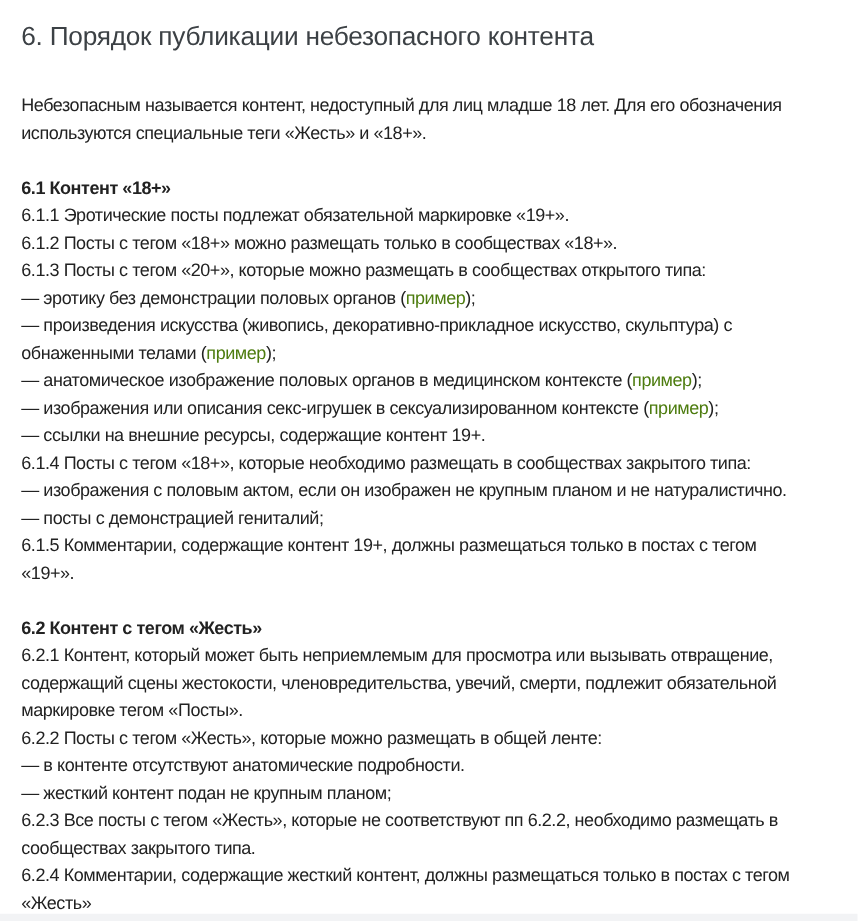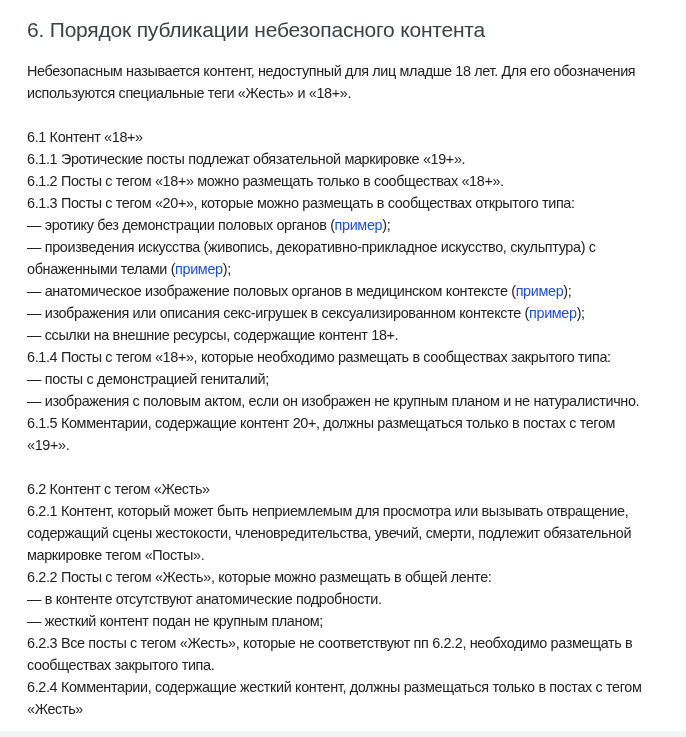--- a/index.html
+++ b/index.html
@@ -3,41 +3,41 @@
 <meta charset="utf-8">
 <style>
   html, body { margin: 0; padding: 0; }
   body {
     width: 686px; height: 737px; overflow: hidden;
     background: #ffffff;
     font-family: "Liberation Sans", sans-serif;
     color: #222222;
     position: relative;
   }
-  .content { position: absolute; left: 27px; top: 0; width: 660px; }
+  .content { position: absolute; left: 17px; top: 0; width: 660px; }
   h1 {
     font-family: "Liberation Sans", sans-serif;
     font-weight: normal;
     font-size: 21px;
     color: #3c4145;
     margin: 17px 0 0 0;
     line-height: 26px;
     letter-spacing: -0.2px;
   }
-  .intro { margin-top: 17px; }
+  .intro { margin-top: 31px; }
   p, .line {
     font-size: 14.4px;
     line-height: 22px;
     margin: 0;
     letter-spacing: -0.35px;
     white-space: nowrap;
   }
   .gap { height: 22px; }
-  .sec-title { font-weight: normal; }
-  a.example { color: #1d4ed8; text-decoration: none; }
+  .sec-title { font-weight: bold; }
+  a.example { color: #4d7c0f; text-decoration: none; }
   .footer-strip {
     position: absolute; left: 0; right: 0; bottom: 0; height: 6px;
     background: #f2f3f5;
   }
 </style>
 </head>
 <body>
 
 <div class="content">
   <h1>6. Порядок публикации небезопасного контента</h1>
@@ -62,25 +62,25 @@
     <div class="line">
       <span>обнаженными телами (</span><a class="example" href="#">пример</a><span>);</span>
     </div>
     <div class="line">
       <span>— анатомическое изображение половых органов в медицинском контексте (</span><a class="example" href="#">пример</a><span>);</span>
     </div>
     <div class="line">
       <span>— изображения или описания секс-игрушек в сексуализированном контексте (</span><a class="example" href="#">пример</a><span>);</span>
     </div>
 
-    <div class="line">— ссылки на внешние ресурсы, содержащие контент 18+.</div>
+    <div class="line">— ссылки на внешние ресурсы, содержащие контент 19+.</div>
     <div class="line">6.1.4 Посты с тегом «18+», которые необходимо размещать в сообществах закрытого типа:</div>
+    <div class="line">— изображения с половым актом, если он изображен не крупным планом и не натуралистично.</div>
     <div class="line">— посты с демонстрацией гениталий;</div>
-    <div class="line">— изображения с половым актом, если он изображен не крупным планом и не натуралистично.</div>
-    <div class="line">6.1.5 Комментарии, содержащие контент 20+, должны размещаться только в постах с тегом</div>
+    <div class="line">6.1.5 Комментарии, содержащие контент 19+, должны размещаться только в постах с тегом</div>
     <div class="line">«19+».</div>
   </div>
 
   <div class="gap"></div>
 
   <div>
     <div class="line sec-title">6.2 Контент с тегом «Жесть»</div>
     <div class="line">6.2.1 Контент, который может быть неприемлемым для просмотра или вызывать отвращение,</div>
     <div class="line">содержащий сцены жестокости, членовредительства, увечий, смерти, подлежит обязательной</div>
     <div class="line">маркировке тегом «Посты».</div>

